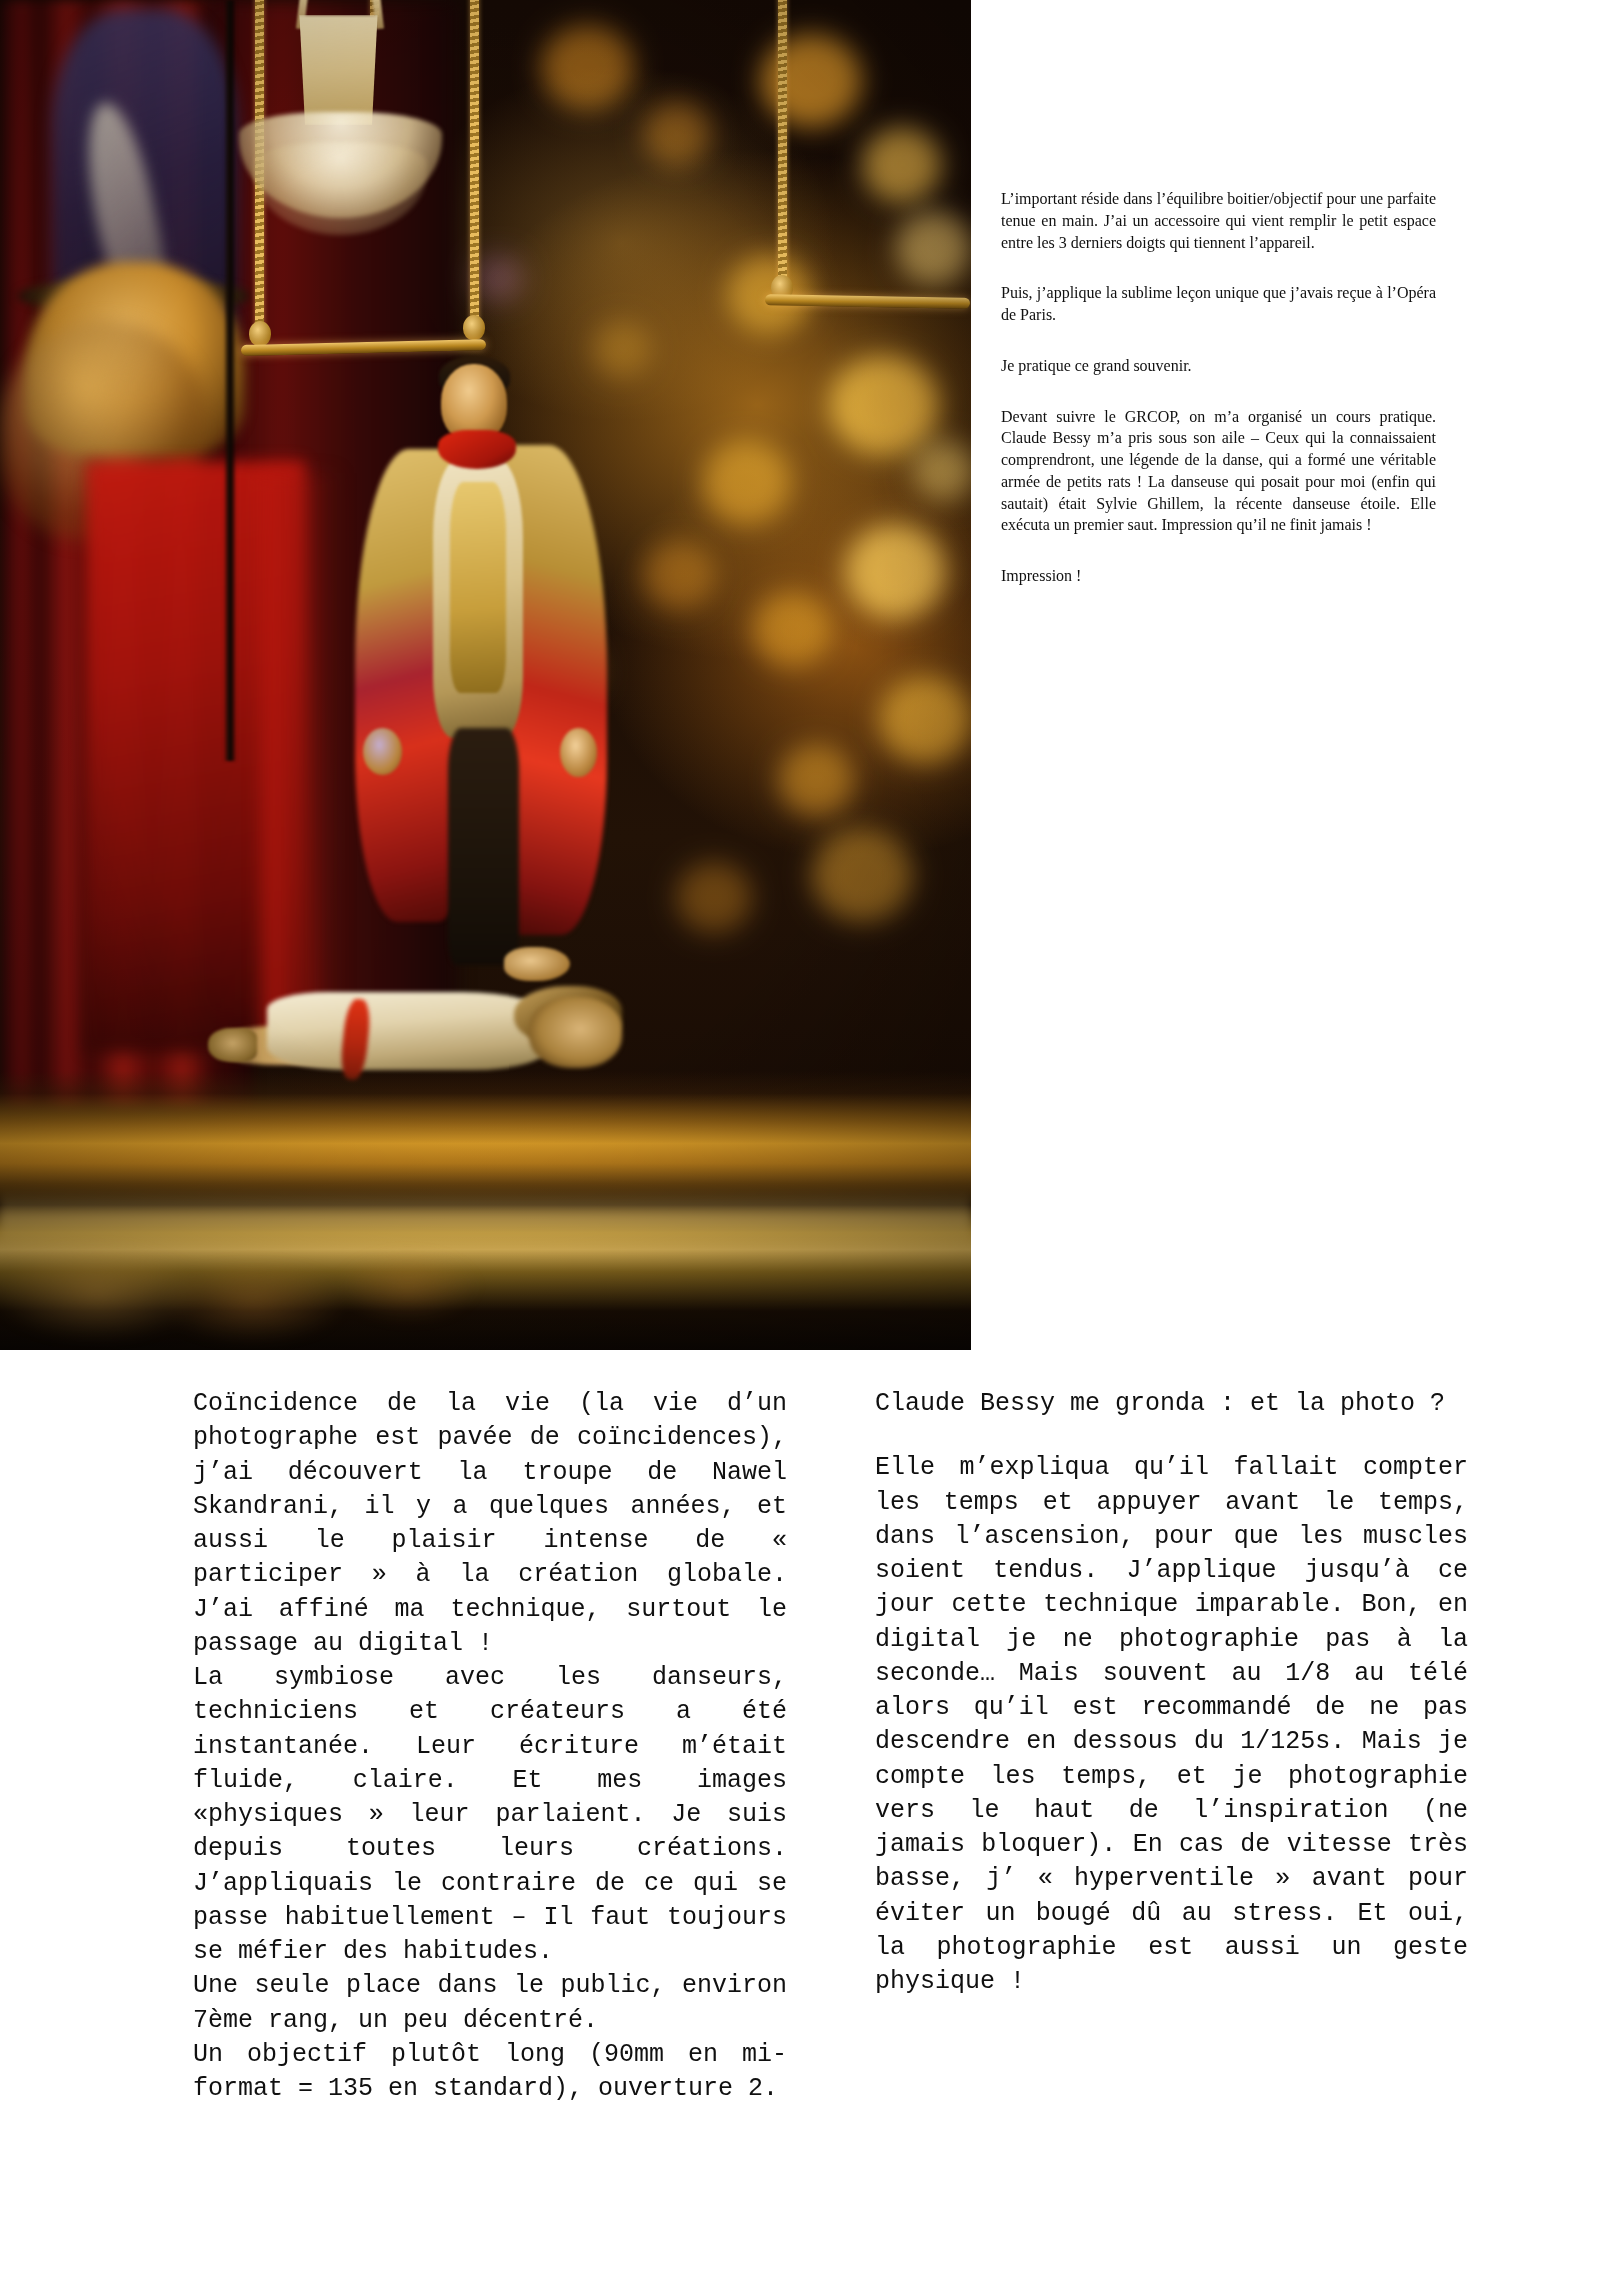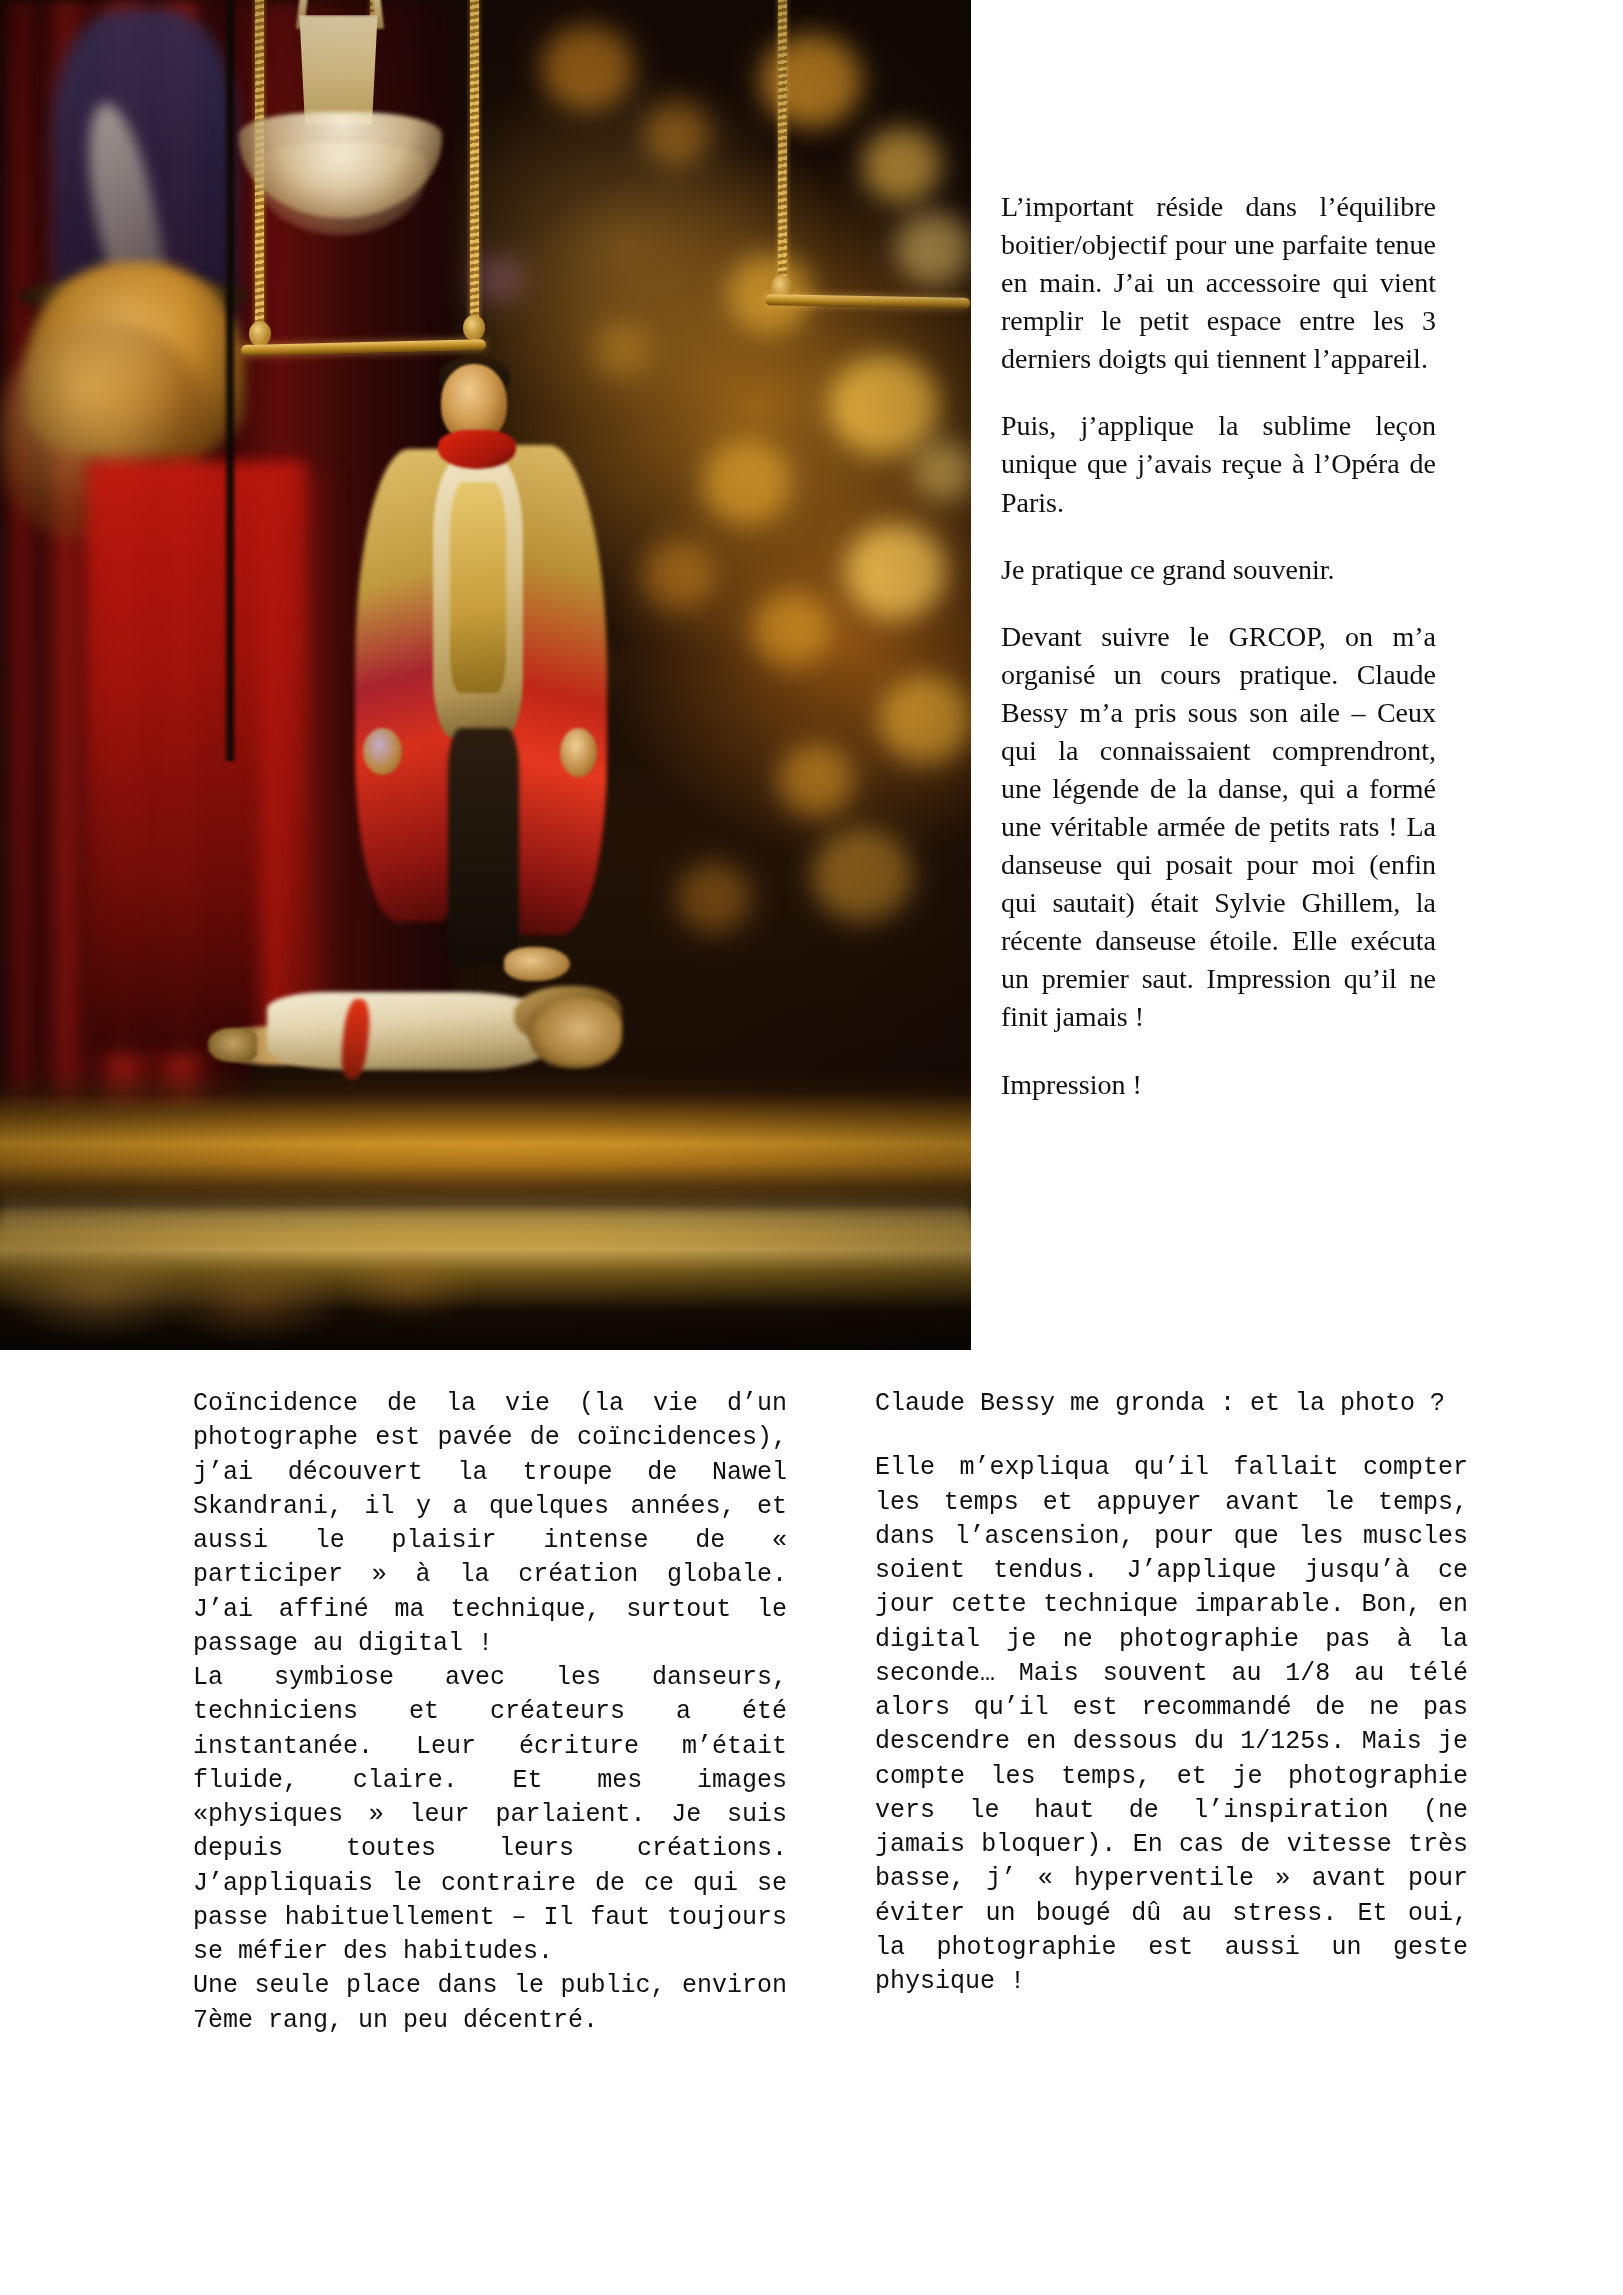--- a/index.html
+++ b/index.html
@@ -406,21 +406,21 @@
     width: 594px;
   }
   .col-bottom-right {
     position: absolute;
     left: 875px;
     top: 1387px;
     width: 593px;
   }
   p.body-text {
     margin: 0 0 29px 0;
-    font-size: 28px;
+    font-size: 16px;
     line-height: 1.36;
     text-align: justify;
     text-justify: inter-word;
     color: #101010;
     hyphens: none;
   }
   p.body-text.tight {
     margin-bottom: 0;
   }
   .col-bottom-left p.body-text,
@@ -526,19 +526,20 @@
   <p class="body-text">Puis, j’applique la sublime leçon unique que j’avais reçue à l’Opéra de Paris.</p>
   <p class="body-text">Je pratique ce grand souvenir.</p>
   <p class="body-text">Devant suivre le GRCOP, on m’a organisé un cours pratique. Claude Bessy m’a pris sous son aile – Ceux qui la connaissaient comprendront, une légende de la danse, qui a formé une véritable armée de petits rats ! La danseuse qui posait pour moi (enfin qui sautait) était Sylvie Ghillem, la récente danseuse étoile. Elle exécuta un premier saut. Impression qu’il ne finit jamais !</p>
   <p class="body-text">Impression !</p>
 </section>
 
 <section class="col-bottom-left">
   <p class="body-text tight">Coïncidence de la vie (la vie d’un photographe est pavée de coïncidences), j’ai découvert la troupe de Nawel Skandrani, il y a quelques années, et aussi le plaisir intense de « participer » à la création globale. J’ai affiné ma technique, surtout le passage au digital !</p>
   <p class="body-text tight">La symbiose avec les danseurs, techniciens et créateurs a été instantanée. Leur écriture m’était fluide, claire. Et mes images «physiques » leur parlaient. Je suis depuis toutes leurs créations. J’appliquais le contraire de ce qui se passe habituellement – Il faut toujours se méfier des habitudes.</p>
   <p class="body-text tight">Une seule place dans le public, environ 7ème rang, un peu décentré.</p>
+  <p class="body-text tight">Un objectif plutôt long (90mm en mi-format = 135 en standard), ouverture 2.</p>
 </section>
 
 <section class="col-bottom-right">
   <p class="body-text">Claude Bessy me gronda : et la photo ?</p>
   <p class="body-text">Elle m’expliqua qu’il fallait compter les temps et appuyer avant le temps, dans l’ascension, pour que les muscles soient tendus. J’applique jusqu’à ce jour cette technique imparable. Bon, en digital je ne photographie pas à la seconde… Mais souvent au 1/8 au télé alors qu’il est recommandé de ne pas descendre en dessous du 1/125s. Mais je compte les temps, et je photographie vers le haut de l’inspiration (ne jamais bloquer). En cas de vitesse très basse, j’ « hyperventile » avant pour éviter un bougé dû au stress. Et oui, la photographie est aussi un geste physique !</p>
 </section>
 
 
 </body></html>

